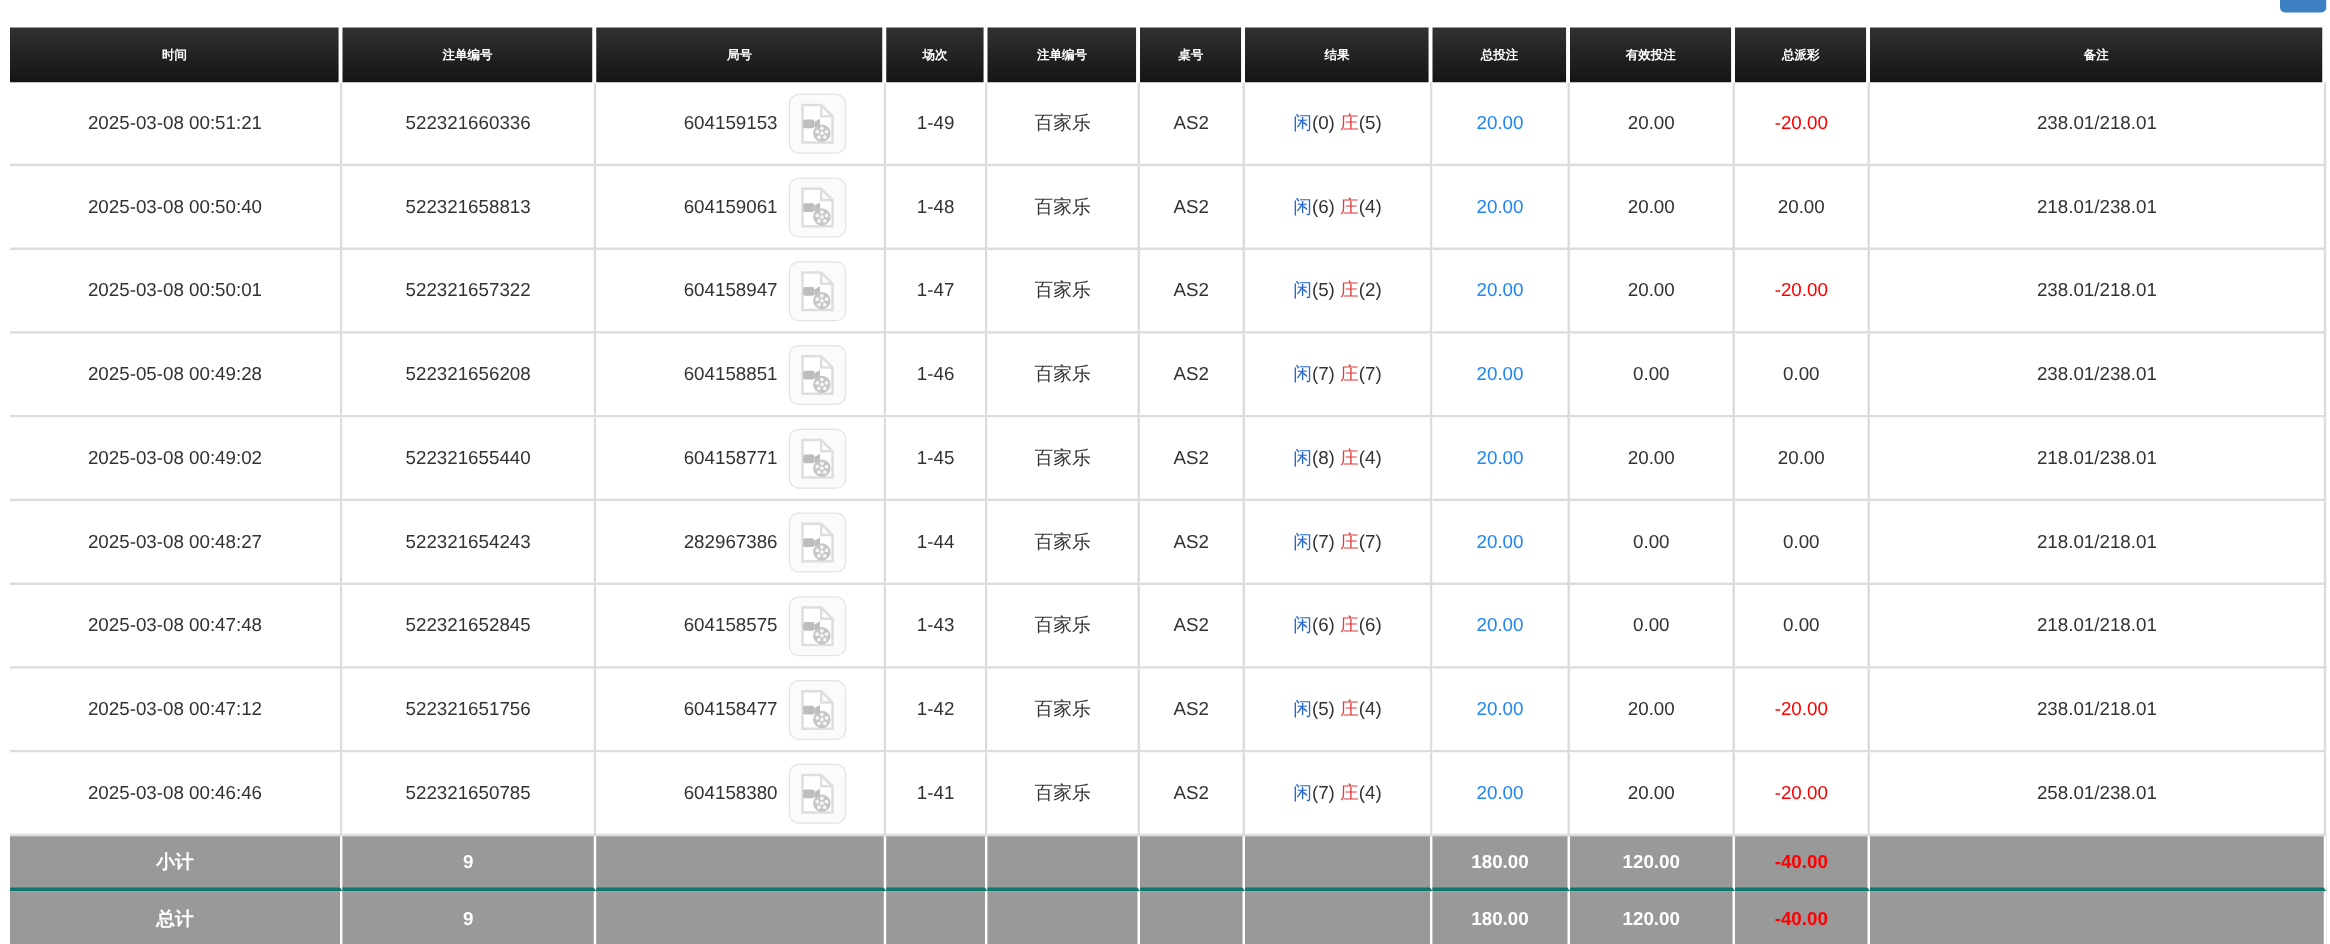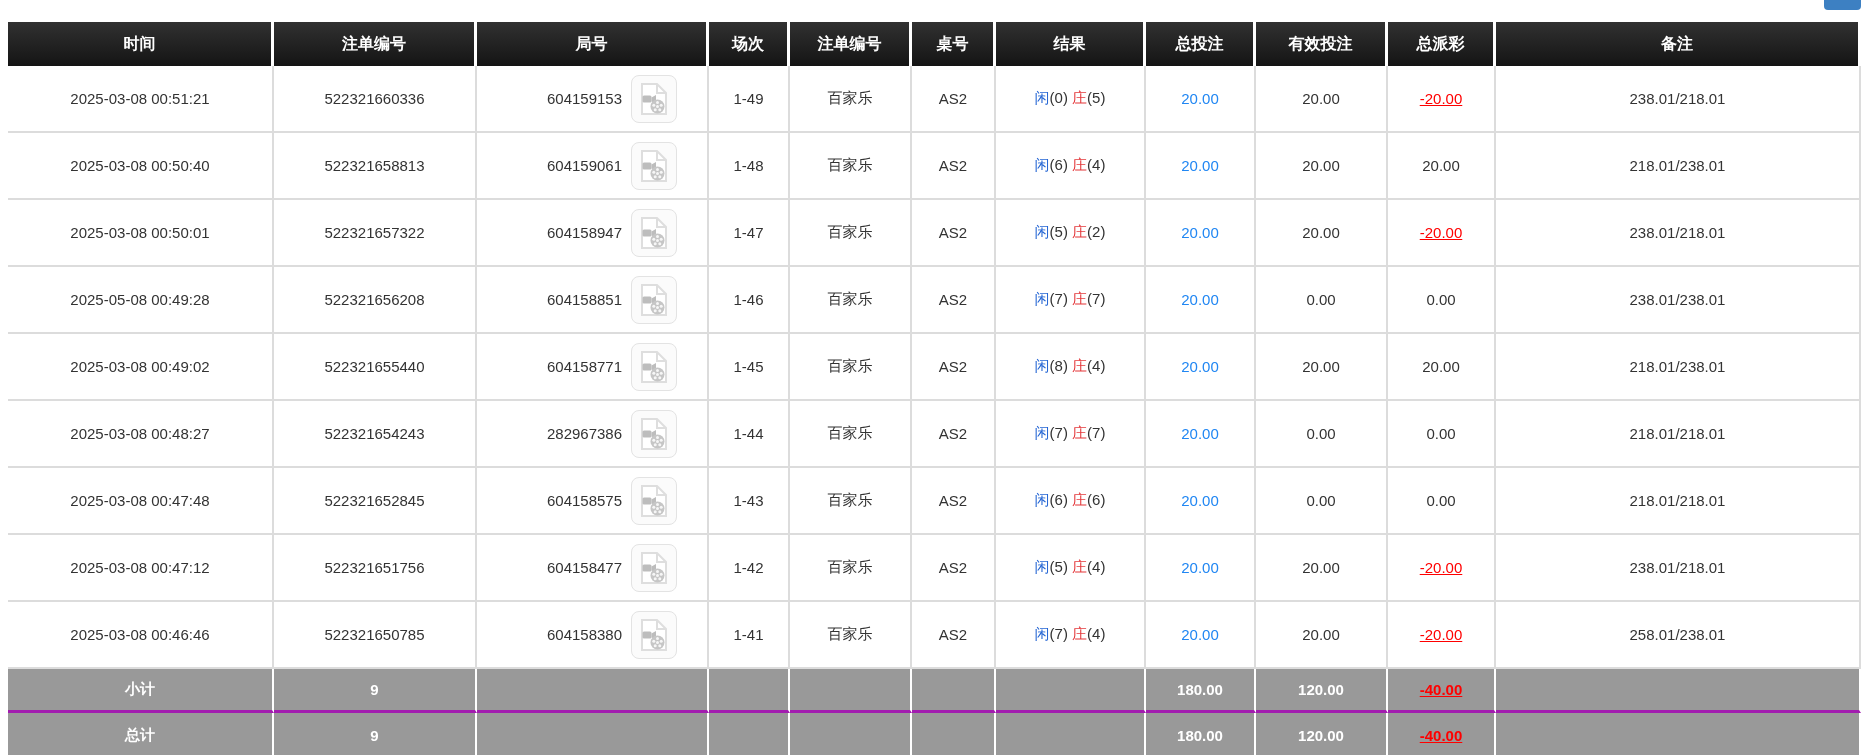--- a/index.html
+++ b/index.html
@@ -34,49 +34,49 @@
     box-sizing: border-box;
     text-align: center;
     vertical-align: middle;
     overflow: hidden;
     white-space: nowrap;
   }
   thead th {
     height: 44px;
     background: linear-gradient(180deg, #313131 0%, #141414 100%);
     color: #ffffff;
-    font-size: 16px;
+    font-size: 10px;
     font-weight: bold;
     border-right: 3px solid #ffffff;
   }
   tbody.data td {
     height: 67px;
     background: #ffffff;
     color: #333333;
     font-size: 15px;
     border-right: 2px solid #dcdcdc;
     border-bottom: 2px solid #dcdcdc;
   }
   tbody.summary td {
     height: 44px;
     background: var(--summary-gray, #999999);
     color: #ffffff;
     font-size: 15px;
     font-weight: bold;
     border-right: 2px solid #ffffff;
   }
-  tbody.summary tr.subtotal-row td { border-bottom: 3px solid #a21caf; }
+  tbody.summary tr.subtotal-row td { border-bottom: 3px solid #0f766e; }
   .bet-link {
     color: var(--link-blue, #2187f3);
     cursor: pointer;
     text-decoration: none;
   }
   .res-player { color: var(--player-blue, #2566d4); }
   .res-banker { color: var(--banker-red, #e4393c); }
-  .neg { color: var(--neg-red, #ff0000) !important; text-decoration: underline; }
+  .neg { color: var(--neg-red, #ff0000) !important; }
   .round-cell-inner {
     display: flex;
     align-items: center;
     justify-content: center;
     gap: 9px;
     padding-left: 40px;
   }
   .video-btn {
     display: inline-flex;
     align-items: center;

